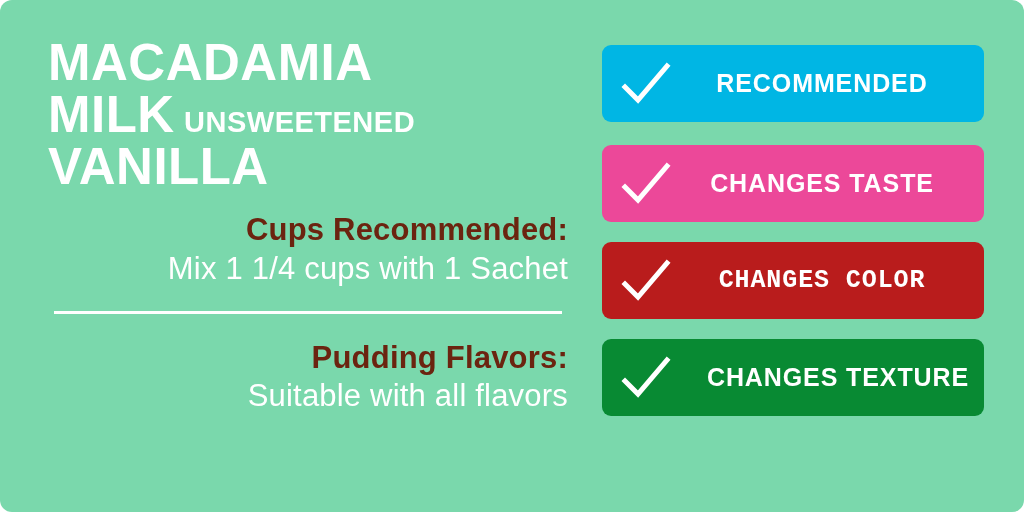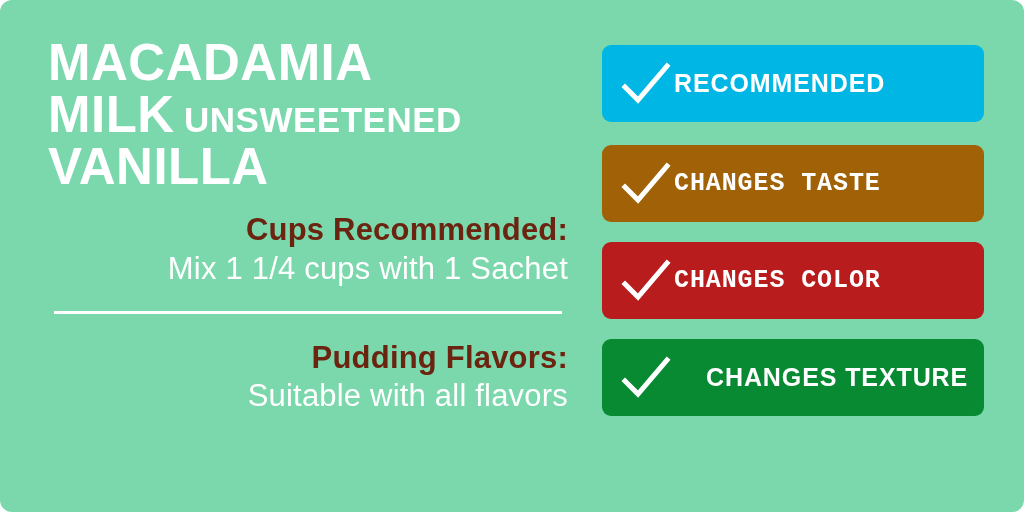--- a/index.html
+++ b/index.html
@@ -33,21 +33,21 @@
     font-weight: bold;
     line-height: 0.98;
     letter-spacing: 0.5px;
     margin: 0;
   }
   #product-title .t-big {
     font-size: 51px;
     letter-spacing: 0.5px;
   }
   #product-title .t-small {
-    font-size: 35px;
+    font-size: 29px;
     letter-spacing: 0.5px;
   }
   .title-line {
     display: block;
     white-space: nowrap;
     margin-bottom: 2px;
   }
 
   .info-block {
     margin-top: 20px;
@@ -102,21 +102,21 @@
     height: 48px;
     display: block;
   }
   .badge-check svg {
     display: block;
     width: 56px;
     height: 48px;
   }
   .badge-label {
     flex: 1 1 auto;
-    text-align: left;
+    text-align: center;
     color: #ffffff;
     font-size: 25px;
     font-weight: bold;
     letter-spacing: 0.9px;
     padding-right: 14px;
     white-space: nowrap;
   }
   
   #badge-0 { margin-bottom: 23px; }
 </style>
@@ -151,21 +151,21 @@
 
     <div class="badge" id="badge-0" style="background: rgb(0, 182, 228);">
       <span class="badge-check">
         <svg viewBox="0 0 56 48" aria-hidden="true">
           <path d="M7 27 L20 40 L49 6" fill="none" stroke="#ffffff" stroke-width="5" stroke-linecap="square" stroke-linejoin="miter"></path>
         </svg>
       </span>
       <span class="badge-label">RECOMMENDED</span>
     </div>
 
-    <div class="badge" id="badge-1" style="background: #a16207; font-family: Liberation Mono, monospace;">
+    <div class="badge" id="badge-1" style="background: #ec4899;">
       <span class="badge-check">
         <svg viewBox="0 0 56 48" aria-hidden="true">
           <path d="M7 27 L20 40 L49 6" fill="none" stroke="#ffffff" stroke-width="5" stroke-linecap="square" stroke-linejoin="miter"></path>
         </svg>
       </span>
       <span class="badge-label">CHANGES TASTE</span>
     </div>
 
     <div class="badge" id="badge-2" style="background: #b91c1c; font-family: Liberation Mono, monospace;">
       <span class="badge-check">

